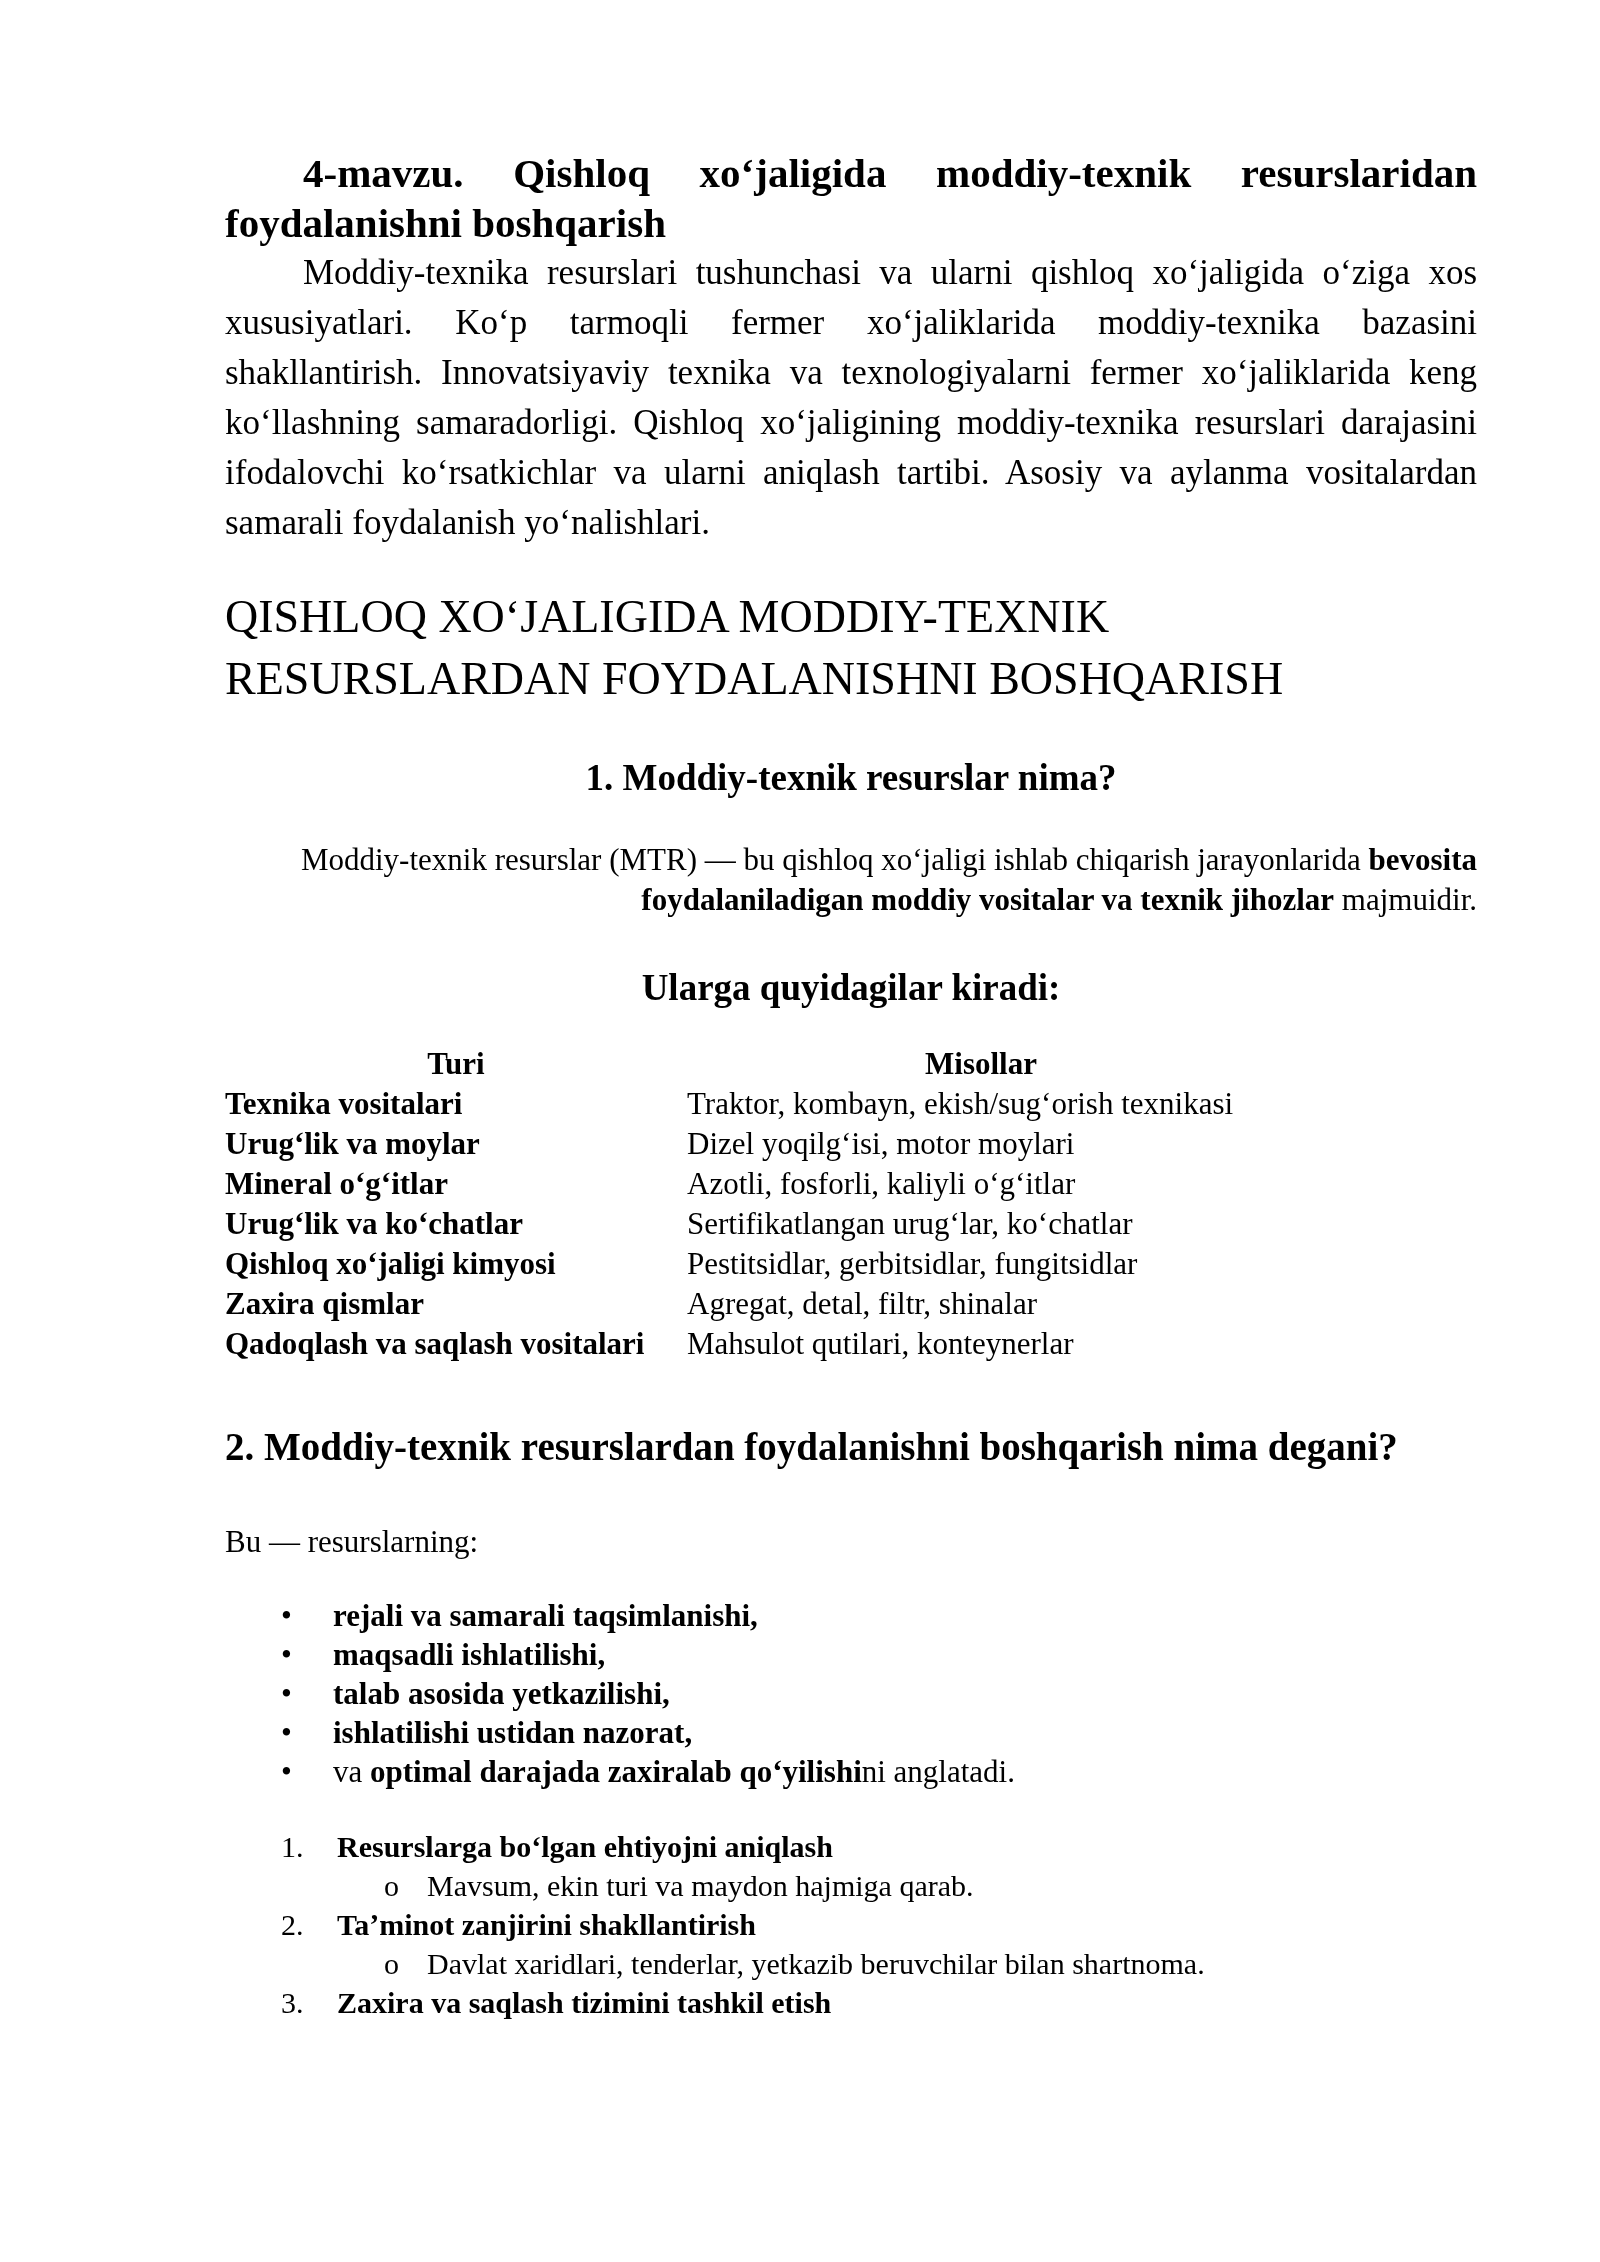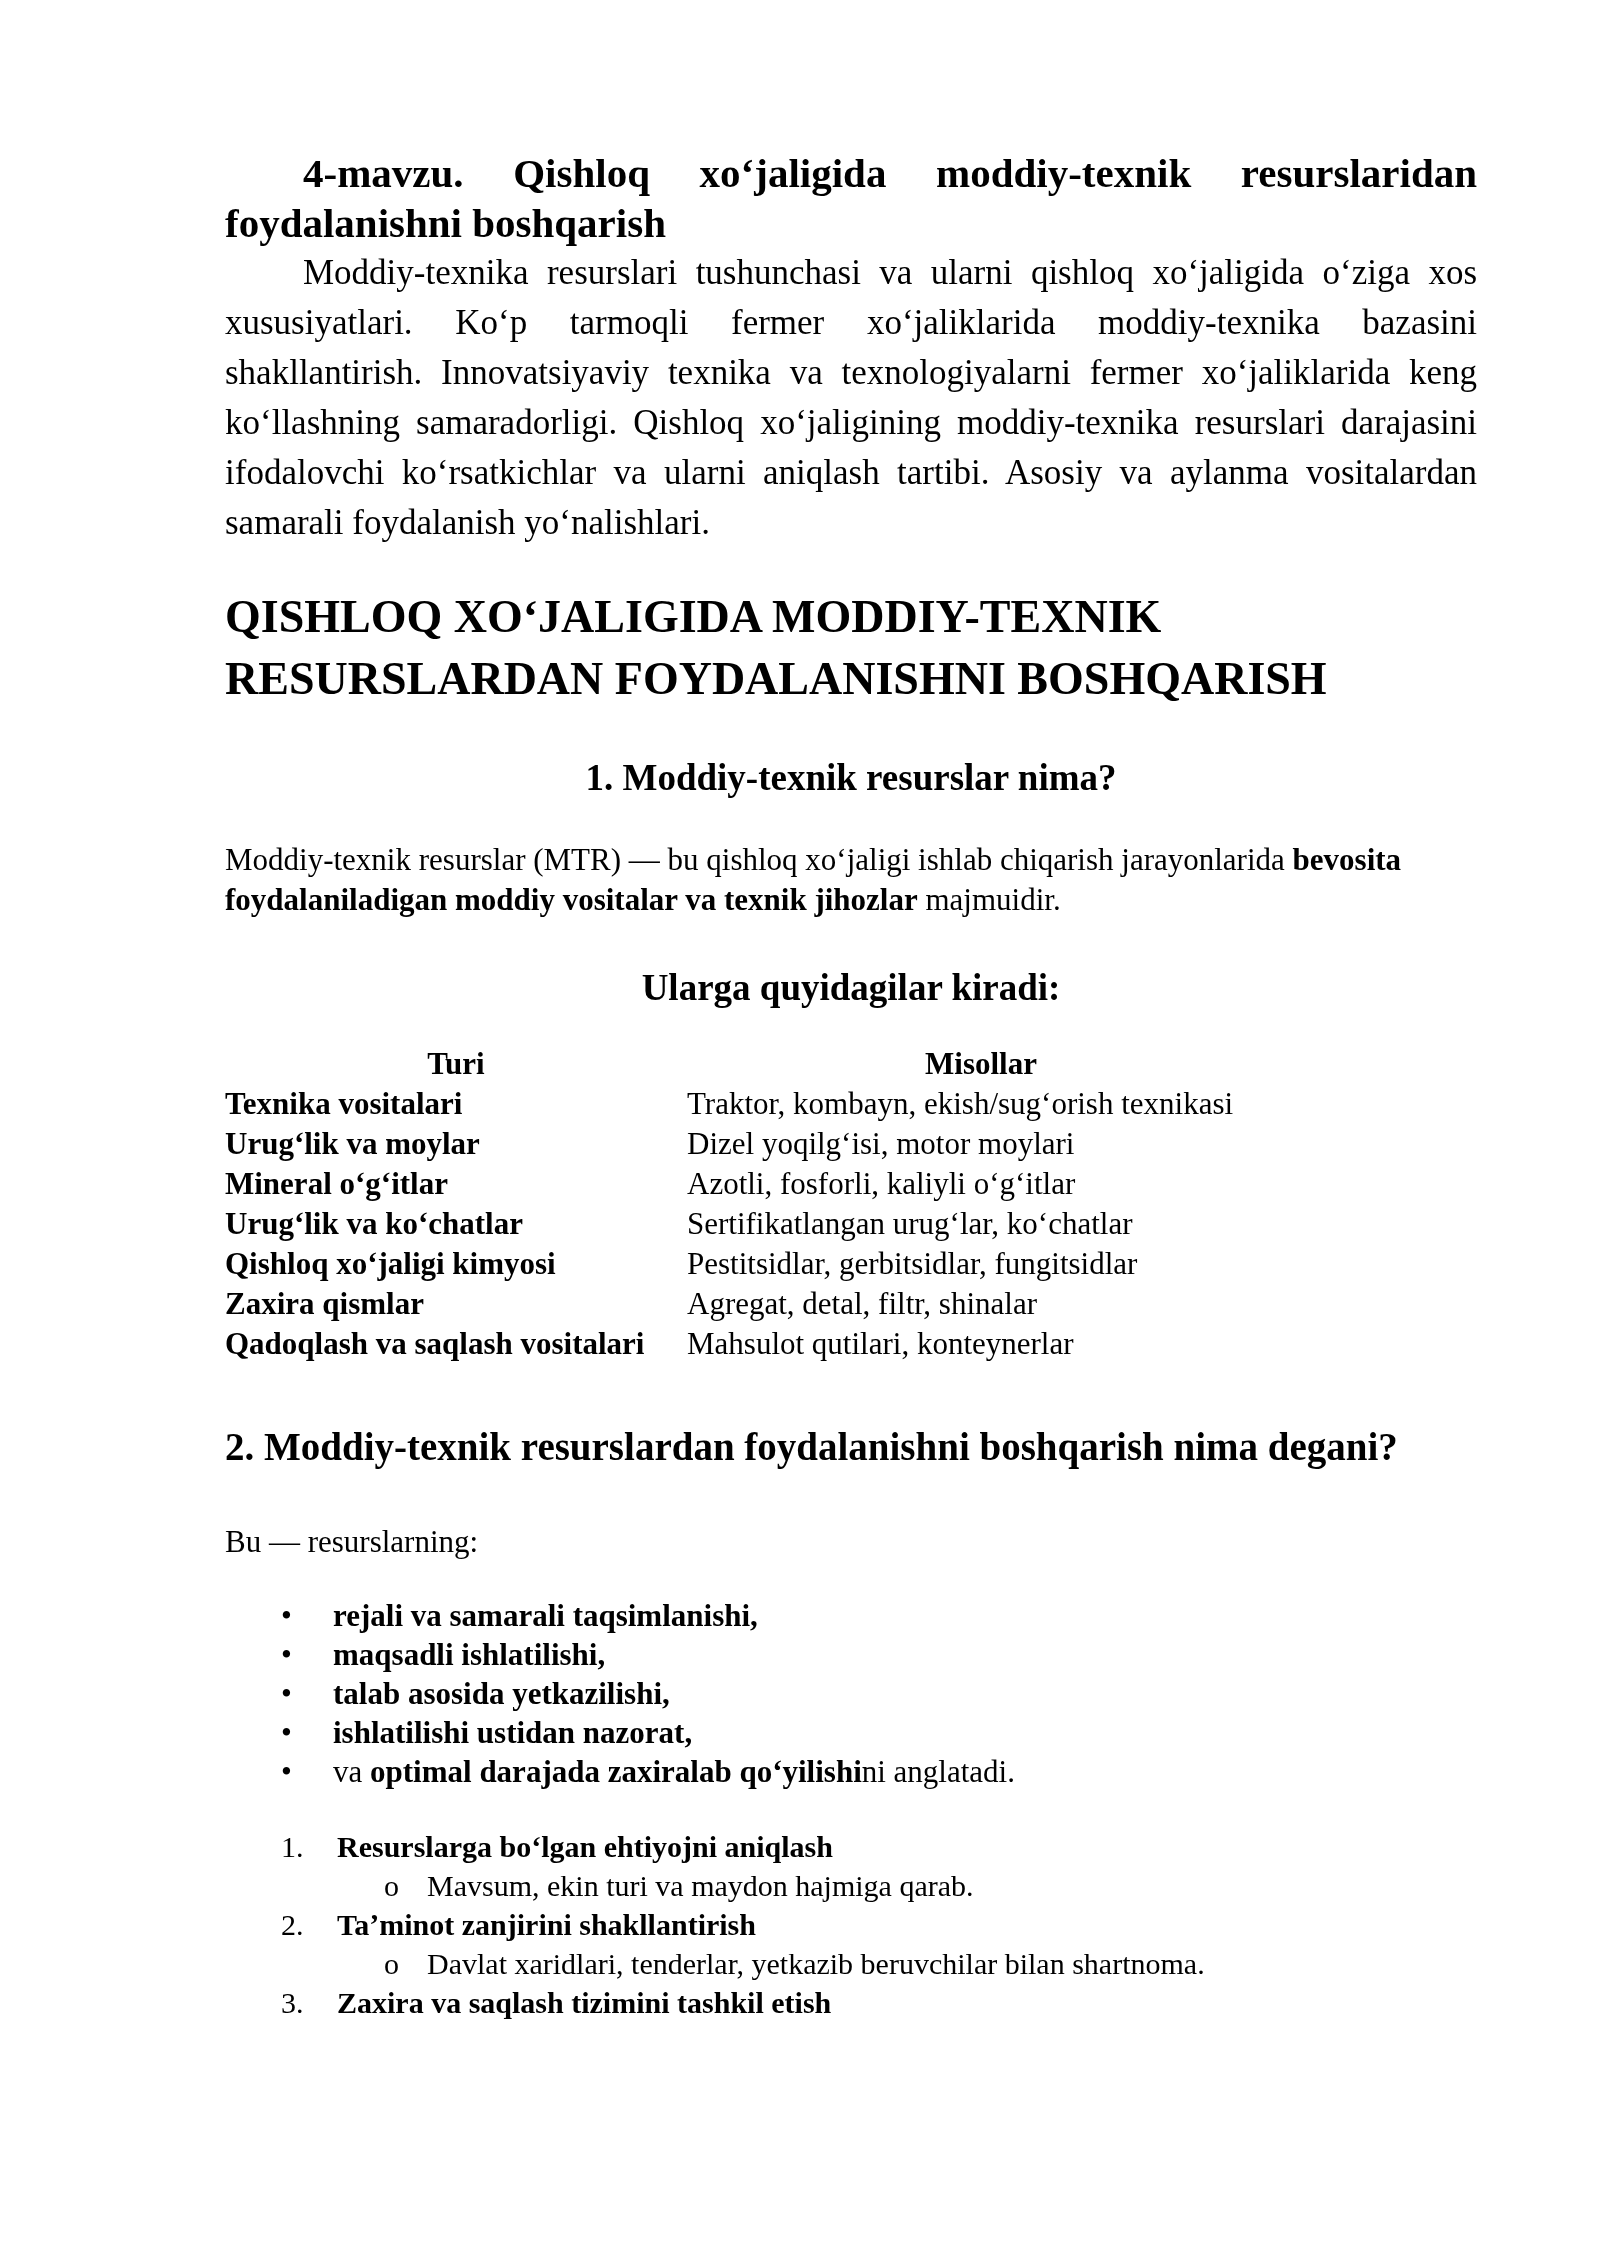--- a/index.html
+++ b/index.html
@@ -32,38 +32,39 @@
   .intro-para {
     font-size: 35px;
     line-height: 50px;
     text-align: justify;
     text-indent: 78px;
     margin: 0;
   }
   h1.main-heading {
     font-size: 46px;
     line-height: 62px;
-    font-weight: bold;
+    font-weight: normal;
     margin: 38px 0 0 0;
     max-width: 1252px;
   }
   .h3 {
     font-size: 37px;
     line-height: 44px;
     font-weight: bold;
     margin: 46px 0 0 0;
     text-align: center;
   }
   .small {
     font-size: 31px;
     line-height: 40px;
   }
   .def-para {
     margin: 40px 0 0 0;
     max-width: 1252px;
+    text-align: right;
   }
   .def-para b { font-weight: bold; }
   
   table.mtr-table {
     border-collapse: collapse;
     margin: 34px 0 0 0;
     font-size: 31px;
     line-height: 40px;
   }
   table.mtr-table td, table.mtr-table th {

